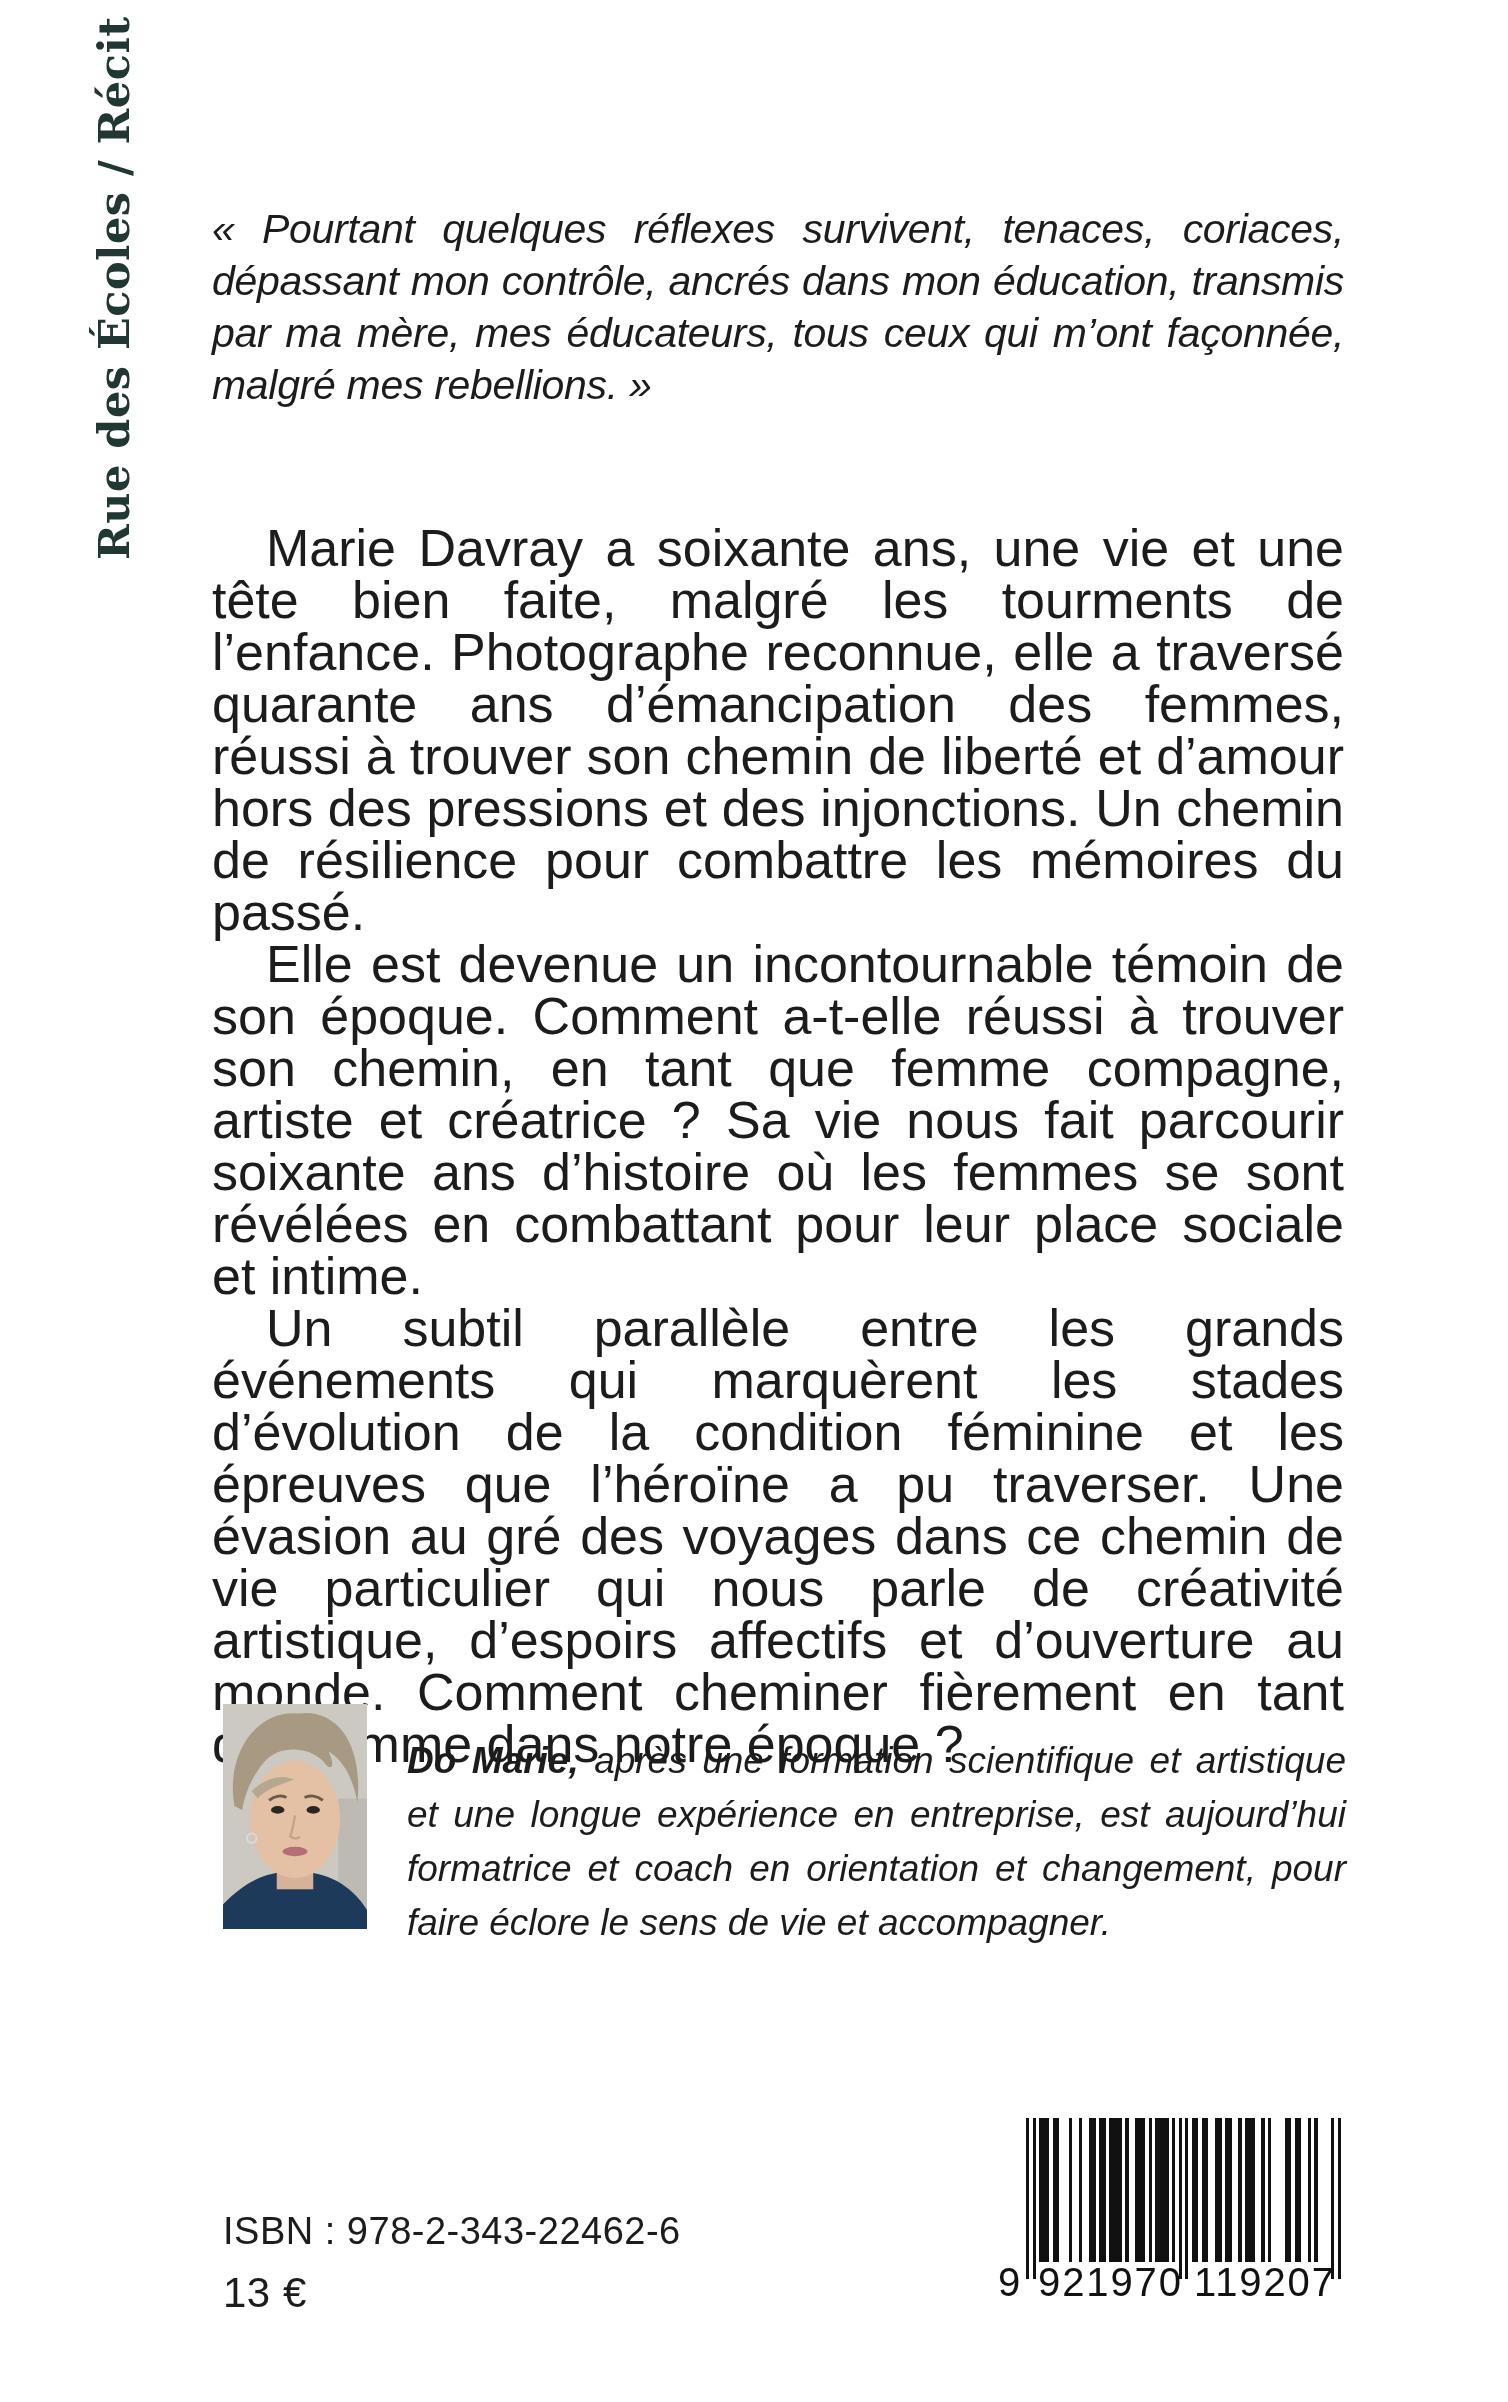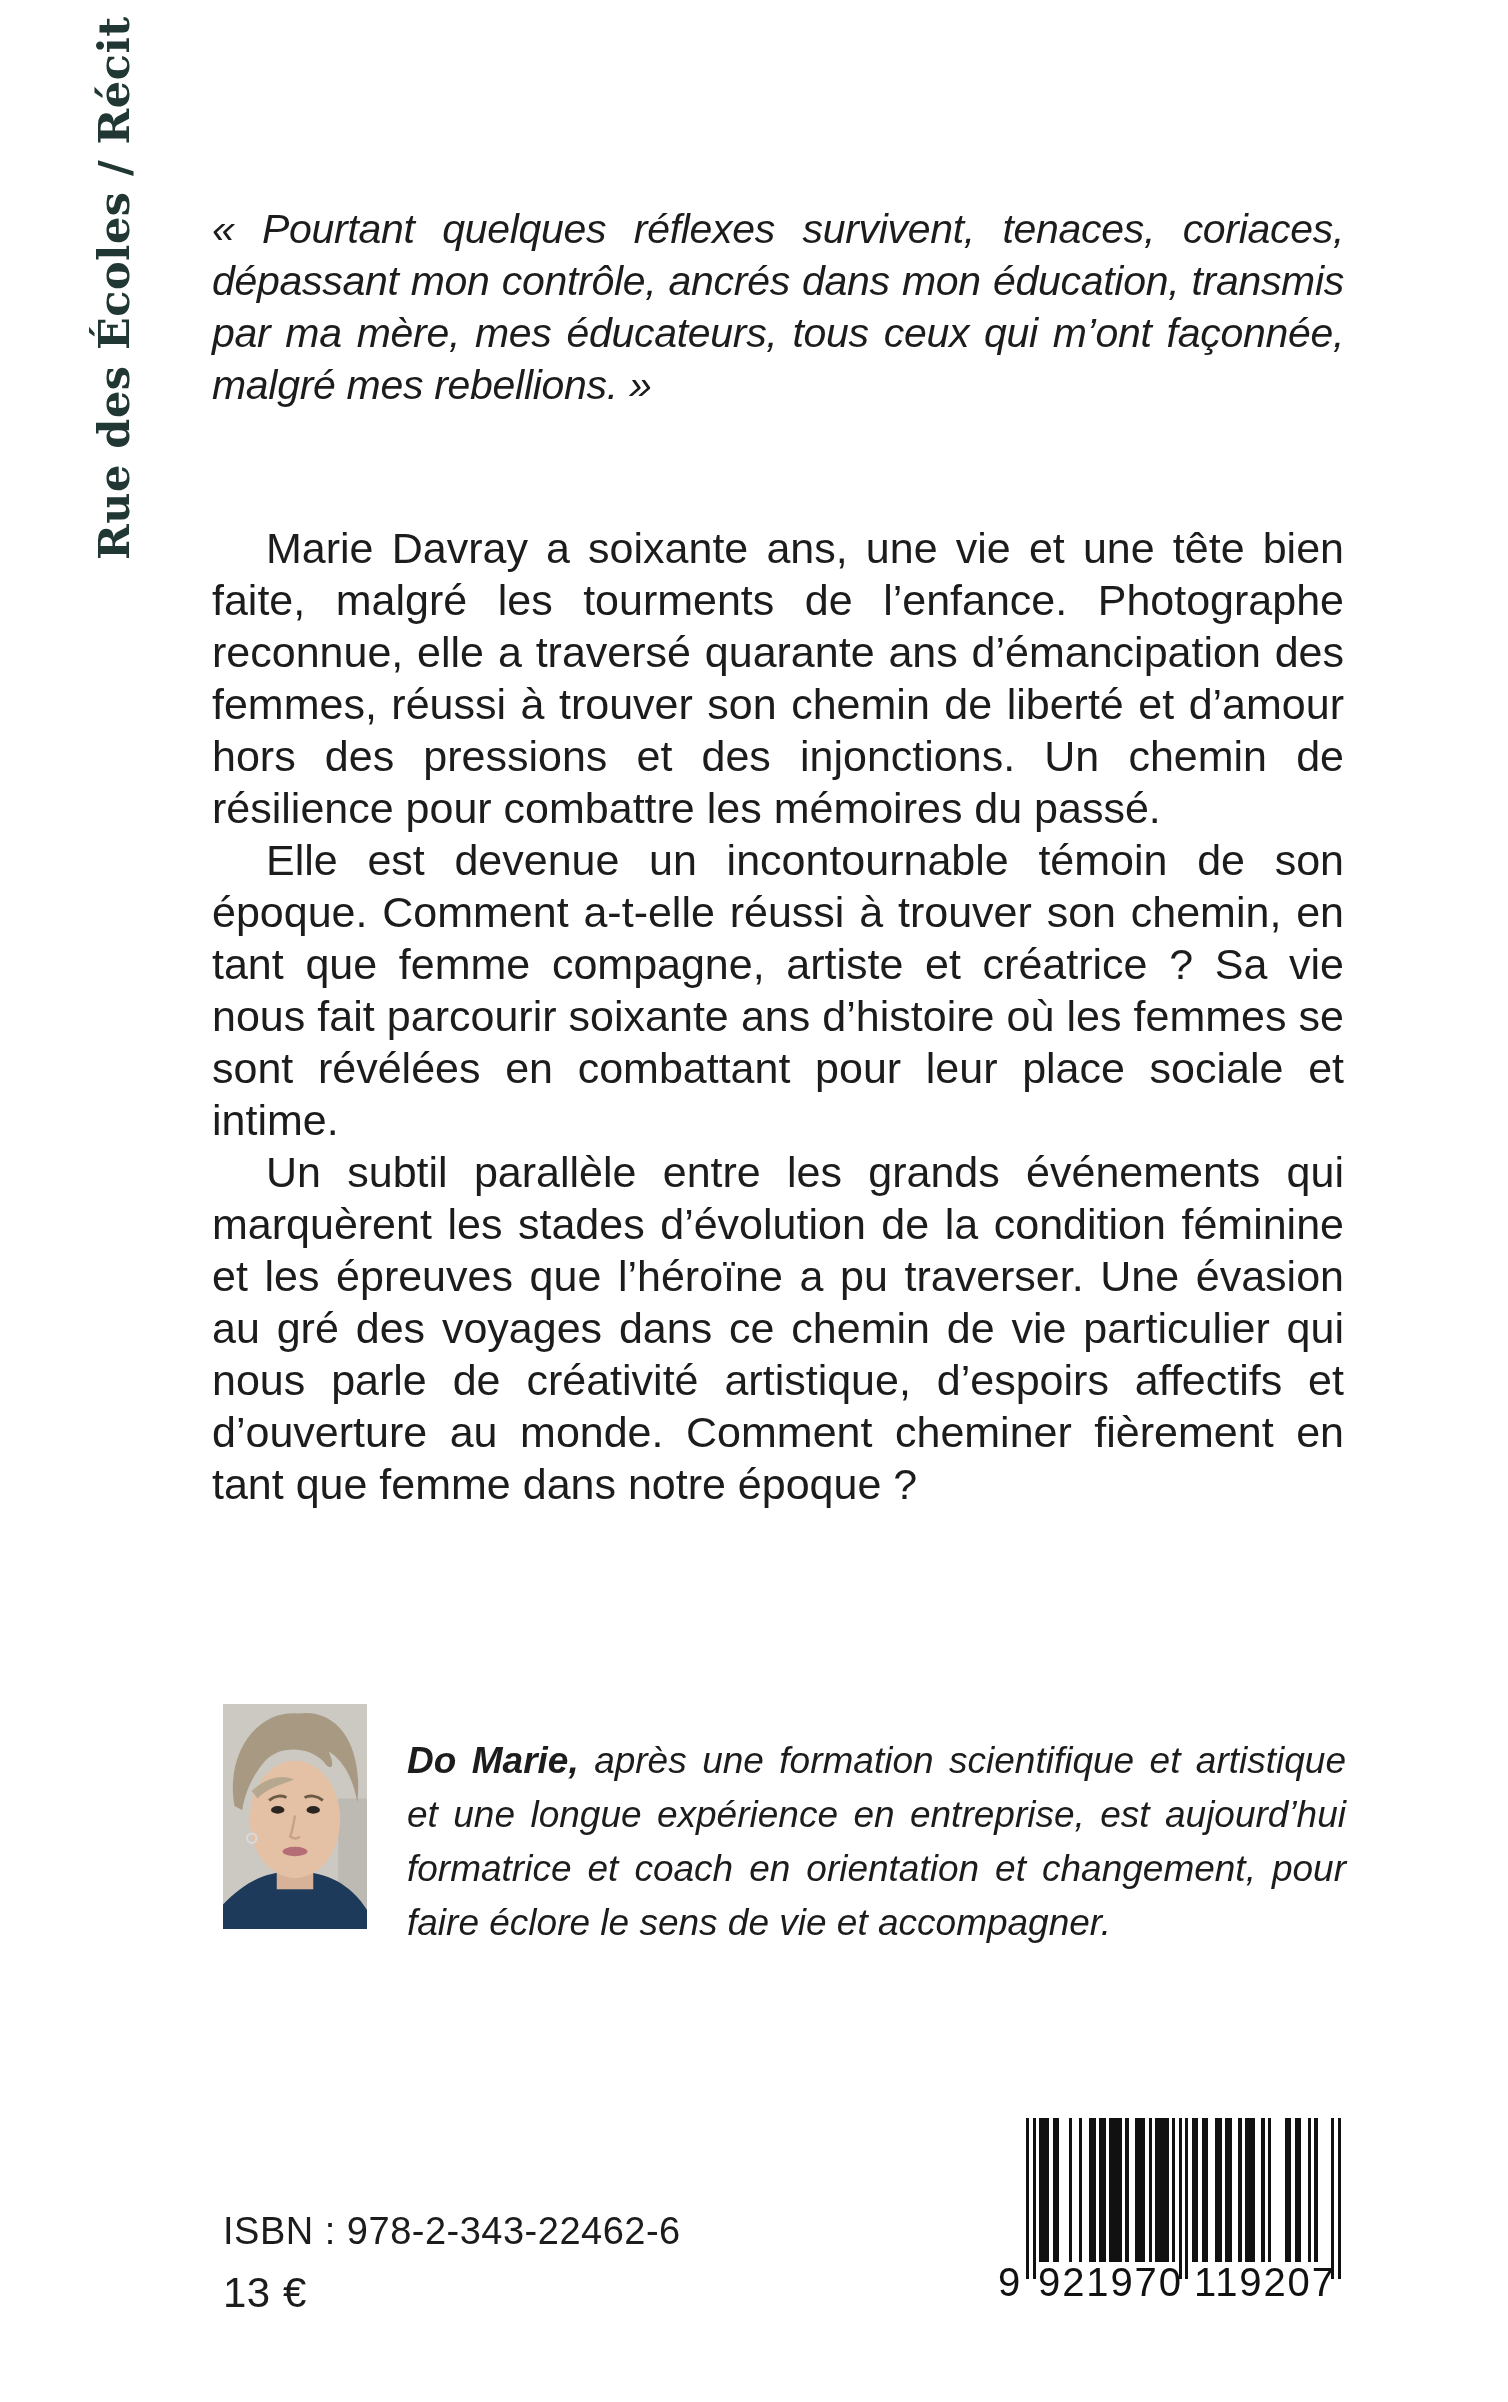--- a/index.html
+++ b/index.html
@@ -30,21 +30,21 @@
     left:212px;top:203px;width:1132px;
     font-style:italic;
     font-size:41px;line-height:52px;
     text-align:justify;
     letter-spacing:-0.3px;
   }
   
   .synopsis{
     position:absolute;
     left:212px;top:522px;width:1132px;
-    font-size:43px;line-height:52px;
+    font-size:52px;line-height:52px;
     text-align:justify;
   }
   .synopsis p{margin:0;text-indent:54px;}
   .synopsis p.spaced{}
   
   .author{position:absolute;left:223px;top:1704px;width:1122px;height:265px;}
   .photo{position:absolute;left:0;top:0;width:144px;height:225px;display:block;}
   .bio{
     position:absolute;left:184px;top:30px;width:939px;
     margin:0;

